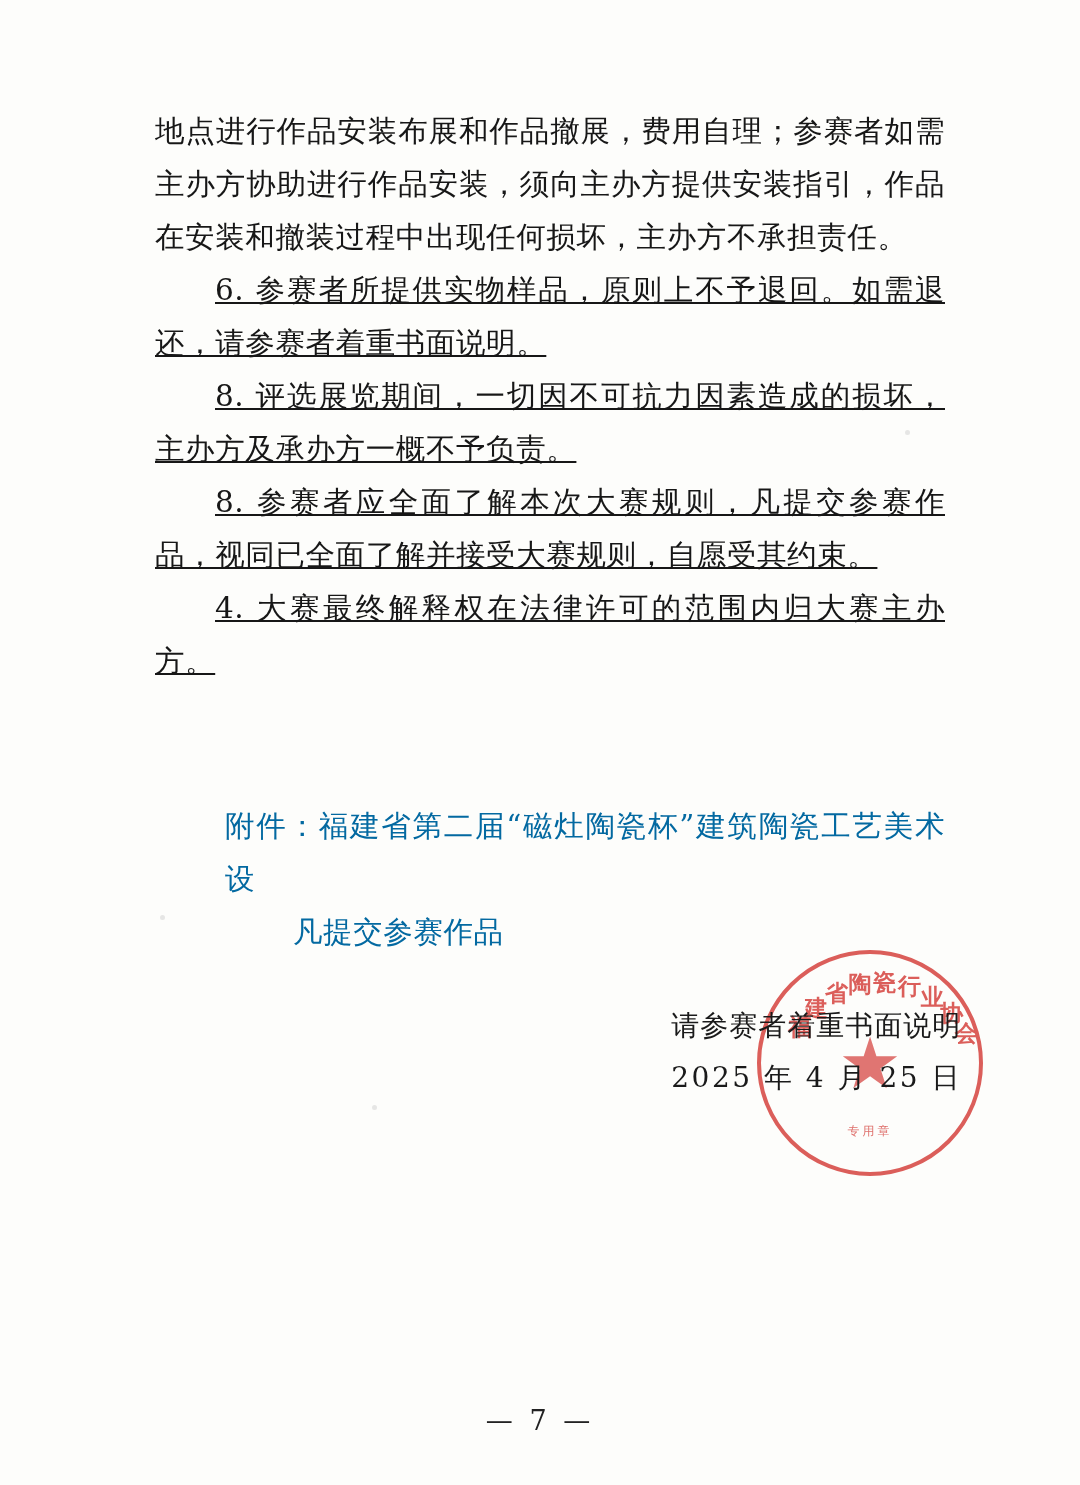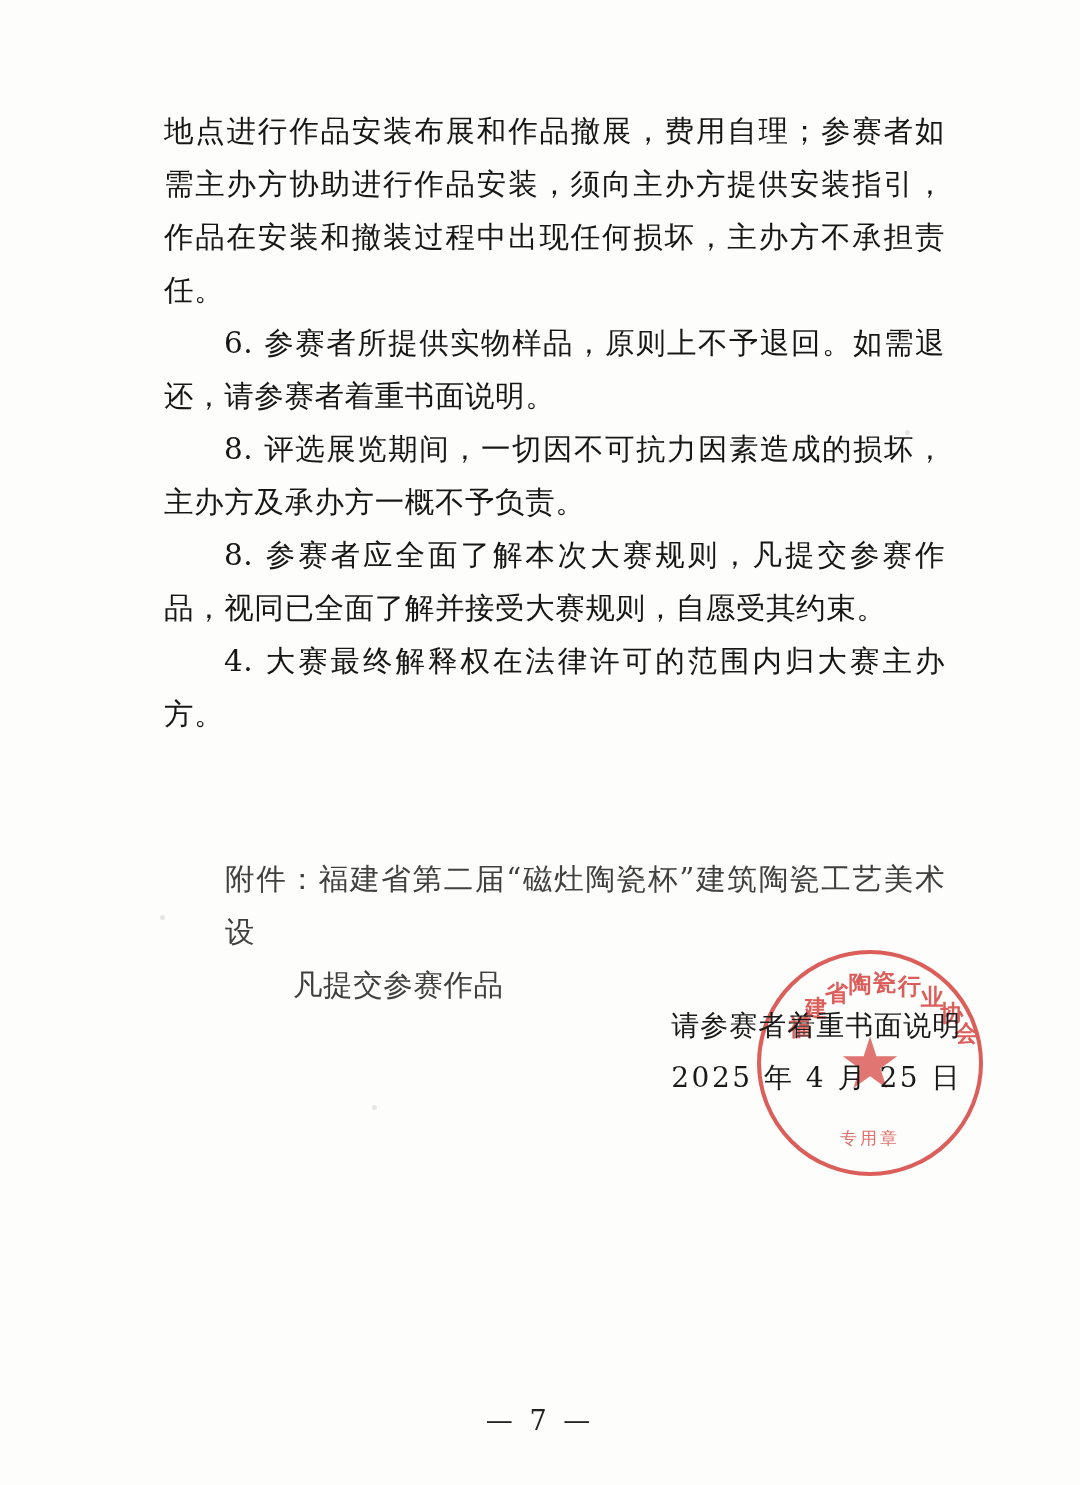--- a/index.html
+++ b/index.html
@@ -28,33 +28,34 @@
     top: 105px;
     width: 790px;
   }
 
   .para {
     font-size: 29.5px;
     line-height: 53px;
     letter-spacing: 0.6px;
     text-align: justify;
     text-justify: inter-character;
-    margin: 0 0 0 9px;
+    margin: 0 0 0 0;
     color: #171717;
   }
   .para.indent {
     text-indent: 60px;
+    text-decoration: underline;
   }
 
   .attach-block {
     margin-top: 112px;
     font-size: 29.5px;
     line-height: 53px;
     letter-spacing: 0.6px;
-    color: #404040;
+    color: #0369a1;
   }
   .attach-line-1 {
     padding-left: 70px;
     text-align: justify;
     text-justify: inter-character;
   }
   .attach-line-2 {
     padding-left: 138px;
   }
 
@@ -108,23 +109,23 @@
     top: 50%;
     font-family: "DejaVu Serif", "Liberation Serif", serif;
     font-size: 23px;
     color: #d2322d;
     font-weight: bold;
     transform-origin: 0 0;
   }
   .seal-bottom {
     position: absolute;
     left: 50%;
-    bottom: 22px;
+    bottom: 32px;
     transform: translateX(-50%);
-    font-size: 17px;
+    font-size: 12px;
     color: #d2322d;
     letter-spacing: 3px;
     white-space: nowrap;
     opacity: 0.9;
   }
 
   .page-number {
     position: absolute;
     left: 0;
     right: 0;

